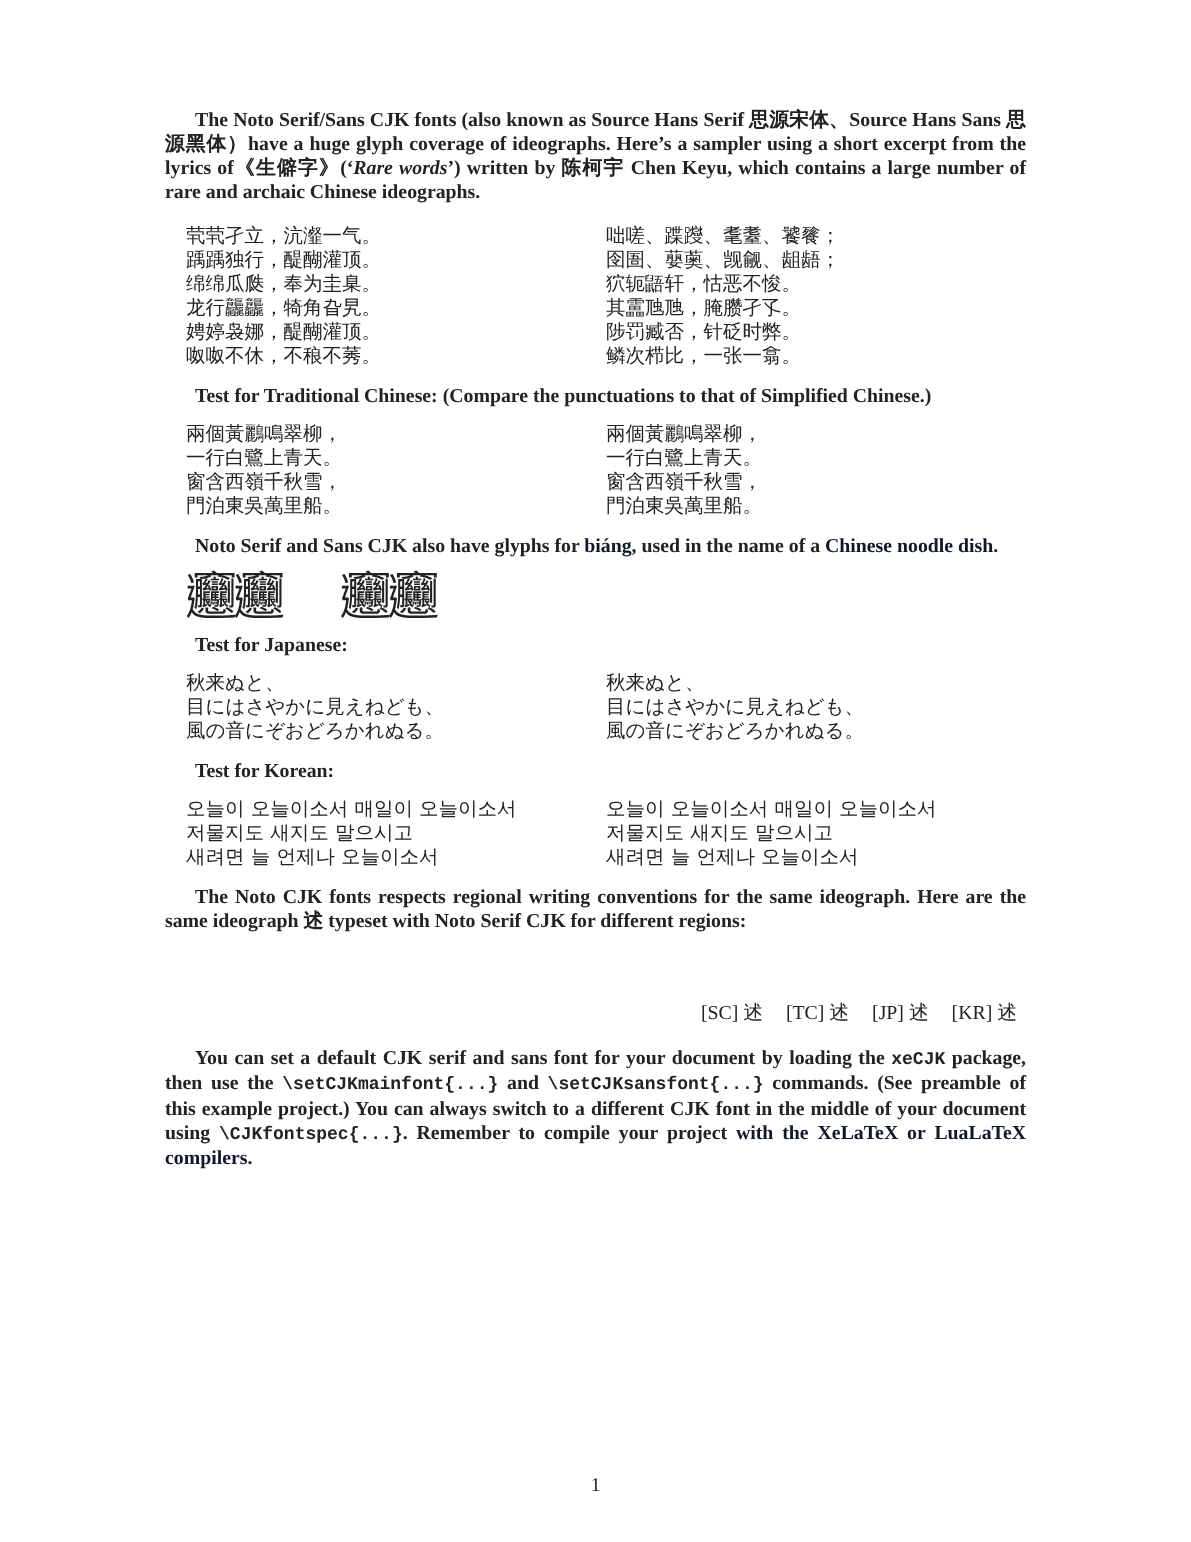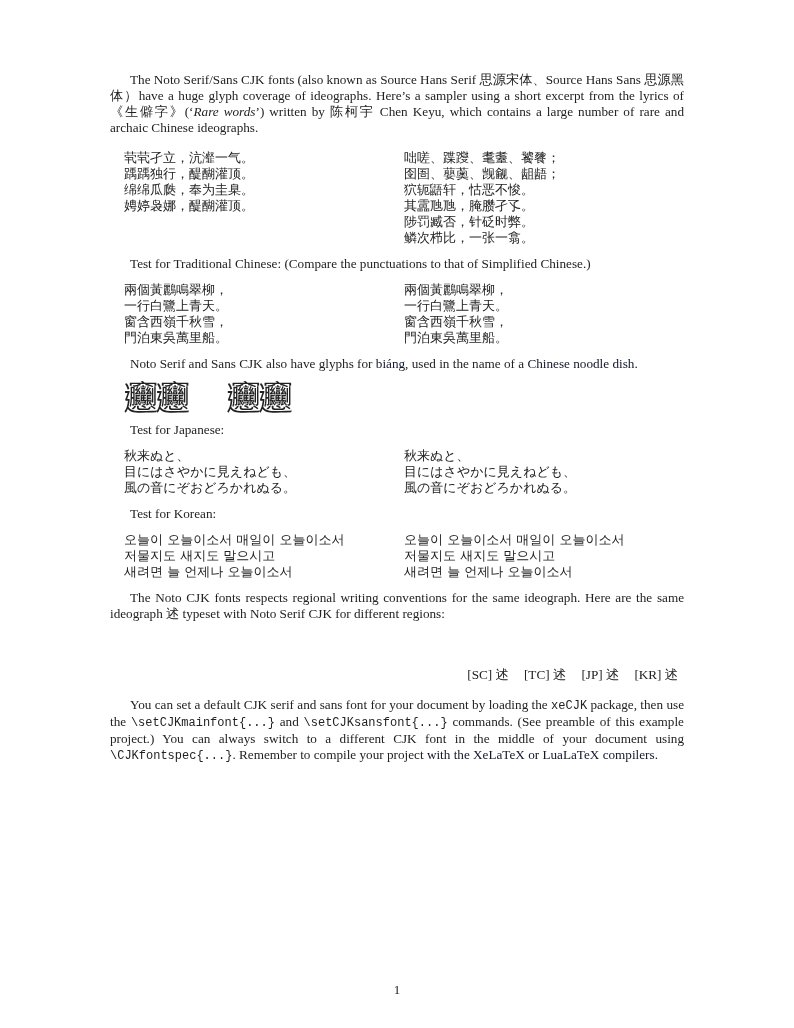--- a/index.html
+++ b/index.html
@@ -1,20 +1,20 @@
 <!DOCTYPE html>
 <html><head>
 <meta charset="utf-8">
 <style>
   html, body { margin: 0; padding: 0; background: #ffffff; }
   body { width: 794px; height: 1028px; position: relative; overflow: hidden;
          font-family: "DejaVu Serif", "Liberation Serif", serif; color: #222; }
   .page { position: absolute; left: 110px; top: 72px; width: 574px; }
   p.para { margin: 0; font-size: 13.2px; line-height: 16px; text-align: justify;
-           font-family: "Liberation Serif", "DejaVu Serif", serif; letter-spacing: 0; }
+           font-family: "Liberation Serif", "DejaVu Serif", serif; letter-spacing: 0; font-weight: bold; }
   p.indent { text-indent: 20px; }
   .link { color: #0f172a; }
   .mono { font-family: "Liberation Mono", "DejaVu Sans Mono", monospace; font-size: 12px; }
   .two-col { display: flex; margin-left: 14px; }
   .col { width: 292px; font-size: 13px; line-height: 16px; }
   .col.sans { font-family: "DejaVu Sans", "Liberation Sans", sans-serif; }
   .col.serif { font-family: "DejaVu Serif", "Liberation Serif", serif; }
   .line { white-space: nowrap; }
   .biang { text-align: left; font-size: 34px; line-height: 40px; margin: 6px 0 4px 0; }
   .biang span { display: inline-block; margin: 0 14px; letter-spacing: -2px; }
@@ -32,21 +32,23 @@
 <div class="page">
 
   <p class="para indent"><span>The Noto Serif/Sans CJK fonts (also known as Source Hans Serif 思源宋体、Source Hans Sans 思源黑体）have a huge glyph coverage of ideographs. Here’s a sampler using a short excerpt from the lyrics of《生僻字》(‘</span><i>Rare words</i><span>’) written by 陈柯宇 Chen Keyu, which contains a large number of rare and archaic Chinese ideographs.</span></p>
 
   <div class="gap-m"></div>
   <div class="two-col">
     <div class="col serif">
       <div class="line">茕茕孑立，沆瀣一气。</div>
       <div class="line">踽踽独行，醍醐灌顶。</div>
       <div class="line">绵绵瓜瓞，奉为圭臬。</div>
+      <div class="line">龙行龘龘，犄角旮旯。</div>
       <div class="line">娉婷袅娜，醍醐灌顶。</div>
+      <div class="line">呶呶不休，不稂不莠。</div>
     </div>
     <div class="col sans">
       <div class="line">咄嗟、蹀躞、耄耋、饕餮；</div>
       <div class="line">囹圄、蘡薁、觊觎、龃龉；</div>
       <div class="line">狖轭鼯轩，怙恶不悛。</div>
       <div class="line">其靁虺虺，腌臜孑孓。</div>
       <div class="line">陟罚臧否，针砭时弊。</div>
       <div class="line">鳞次栉比，一张一翕。</div>
     </div>
   </div>

